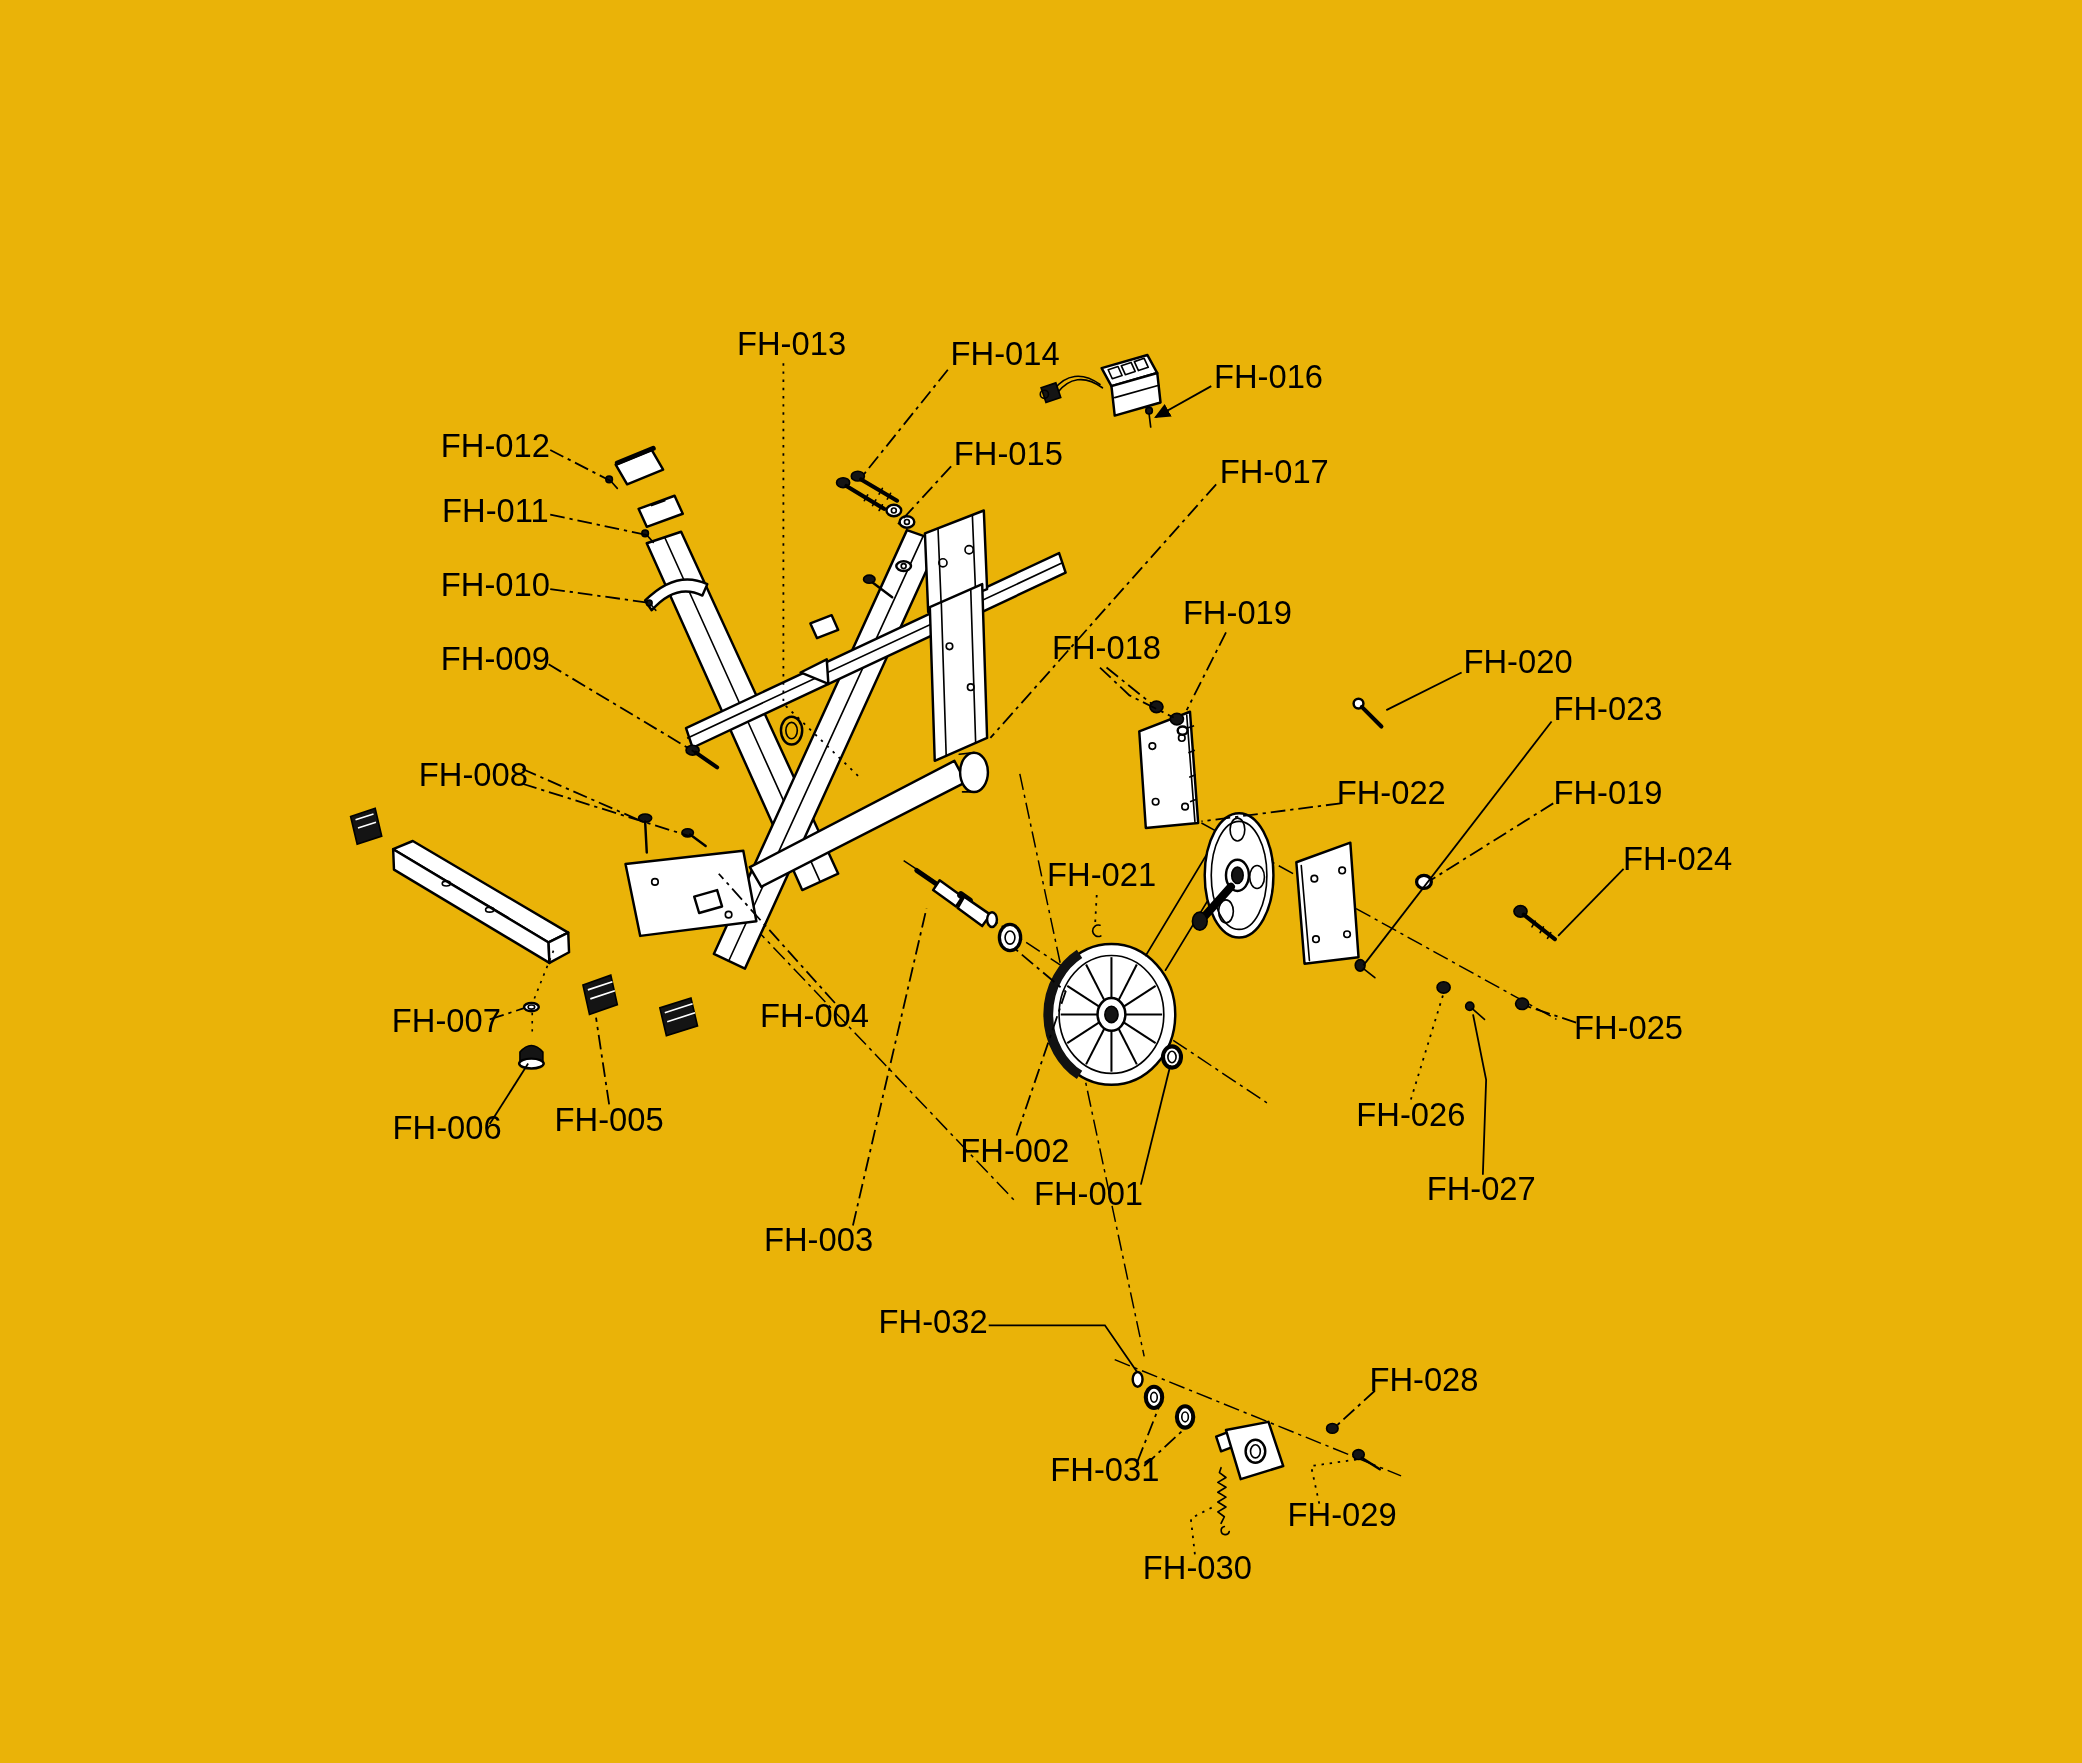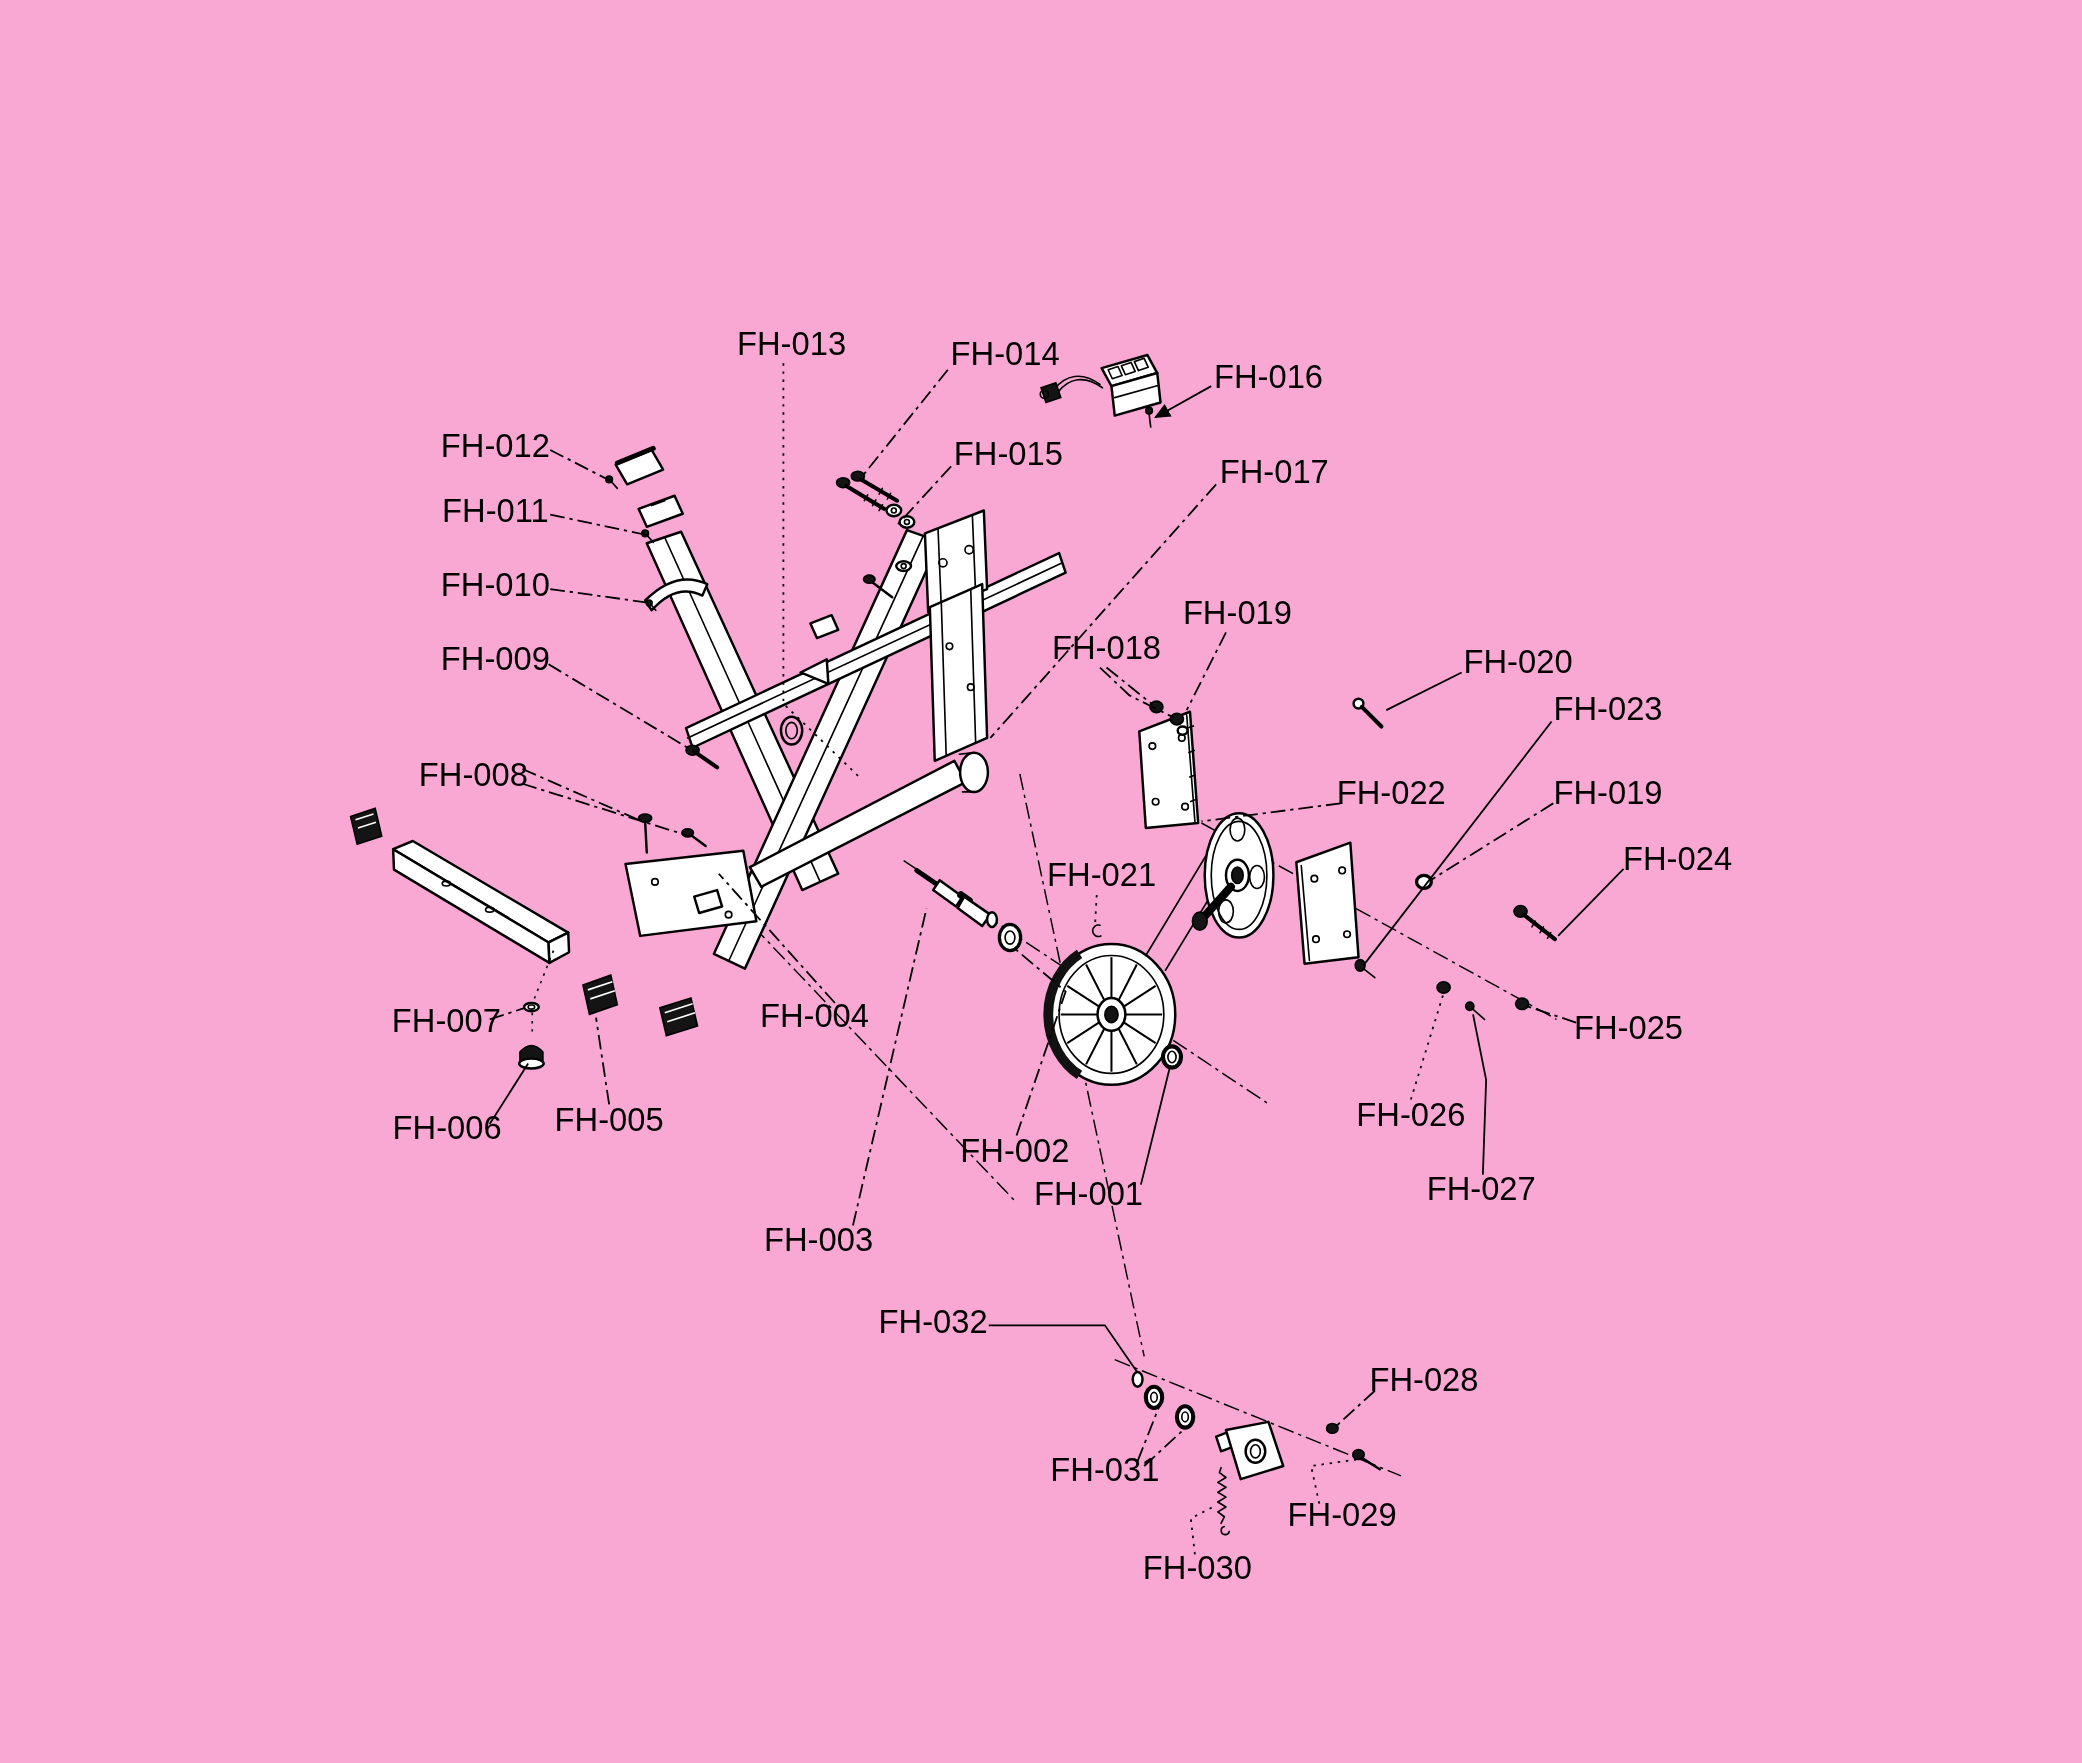--- a/index.html
+++ b/index.html
@@ -1,16 +1,16 @@
 <!DOCTYPE html>
 <html style="font-size:13px"><head>
 <meta charset="utf-8">
 <style>
   html,body{margin:0;padding:0;background:#ffffff;}
-  .stage{position:relative;width:2083px;height:1763px;background:#f9a8d4;overflow:hidden;
+  .stage{position:relative;width:2083px;height:1763px;background:#eab308;overflow:hidden;
          font-family:"Liberation Sans", sans-serif;}
   svg{position:absolute;left:0;top:0;}
   .ln{fill:none;stroke:#000;stroke-width:3;stroke-linecap:round;stroke-linejoin:round;}
   .thin{stroke-width:2;}
   .thick{stroke-width:5;}
   .dark{fill:#141414;stroke:#000;stroke-width:2;}
   .white{fill:#ffffff;}
   .cons{fill:none;stroke:#000;stroke-width:1.8;stroke-dasharray:20 6 4 6;}
   .dot{fill:none;stroke:#000;stroke-width:2;stroke-dasharray:3 7;}
   .part-label{font-family:"Liberation Sans", sans-serif;font-size:40px;fill:#000;

